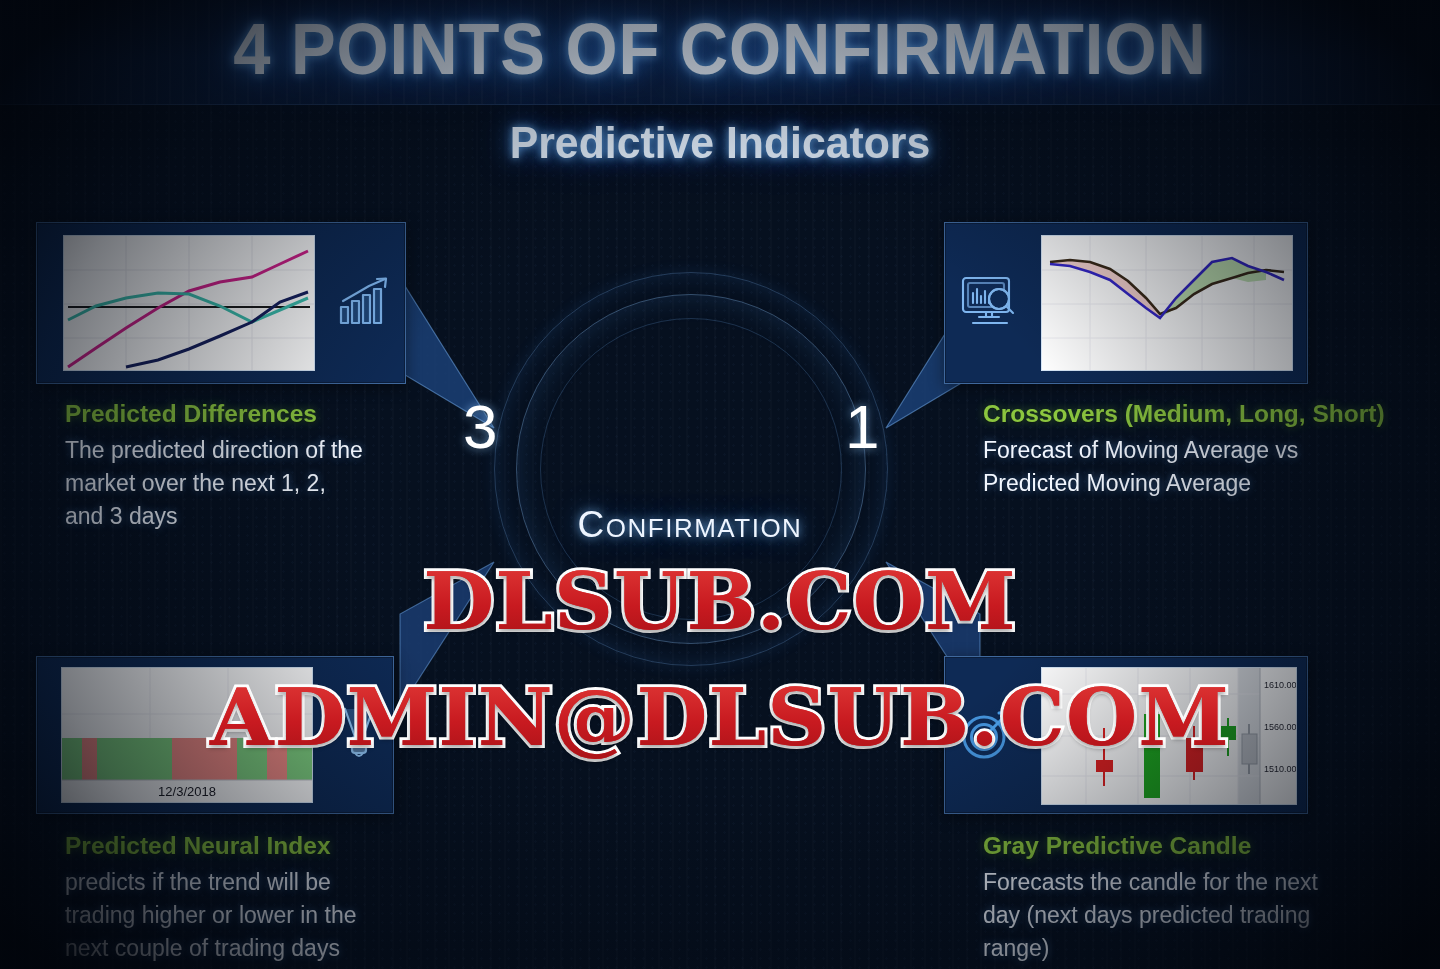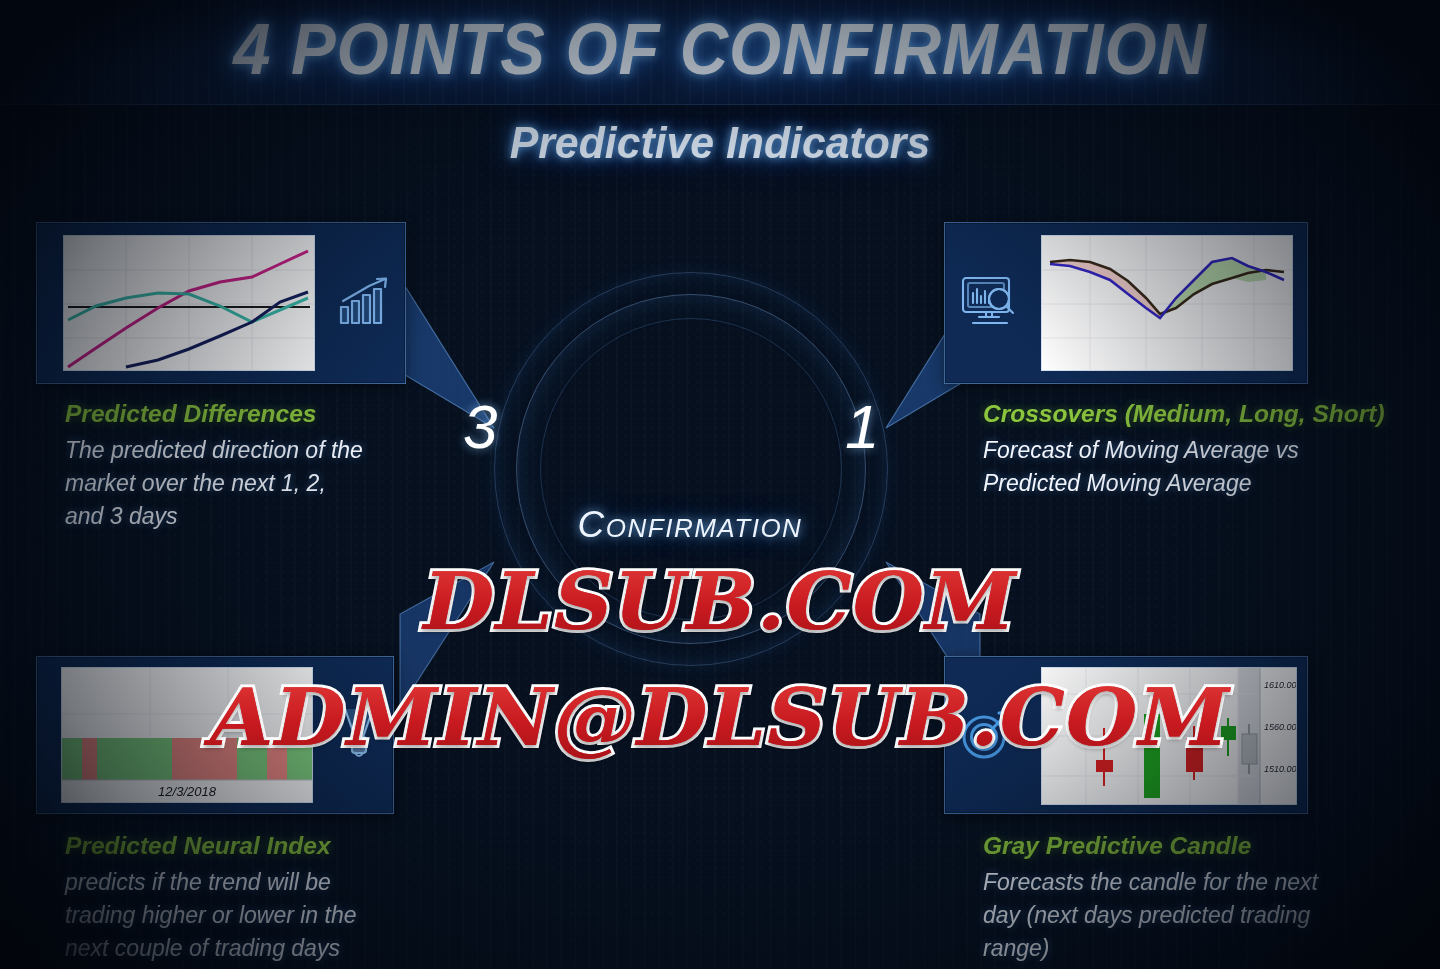--- a/index.html
+++ b/index.html
@@ -2,21 +2,21 @@
 <html><head>
 <meta charset="utf-8">
 <style>
   html,body{margin:0;padding:0;}
   body{
     width:1440px;height:969px;overflow:hidden;
     background:#050d1c;
     font-family:"Liberation Sans", sans-serif;
     position:relative;
   }
-  #stage{position:absolute;inset:0;overflow:hidden;font-style:italic;}
+  #stage{position:absolute;inset:0;overflow:hidden;}
 
   
   .bg-base{position:absolute;inset:0;
     background:
       radial-gradient(ellipse 780px 620px at 720px 470px, #1b4a86 0%, #143a6d 26%, #0d2750 48%, #081a38 70%, #050f22 100%),
       linear-gradient(180deg,#04media 0%,#050d1c 100%);
     background-color:#06101f;}
   .bg-stripes{position:absolute;inset:0;
     background-image:repeating-linear-gradient(90deg,
       rgba(255,255,255,0.022) 0px, rgba(255,255,255,0.022) 2px,

